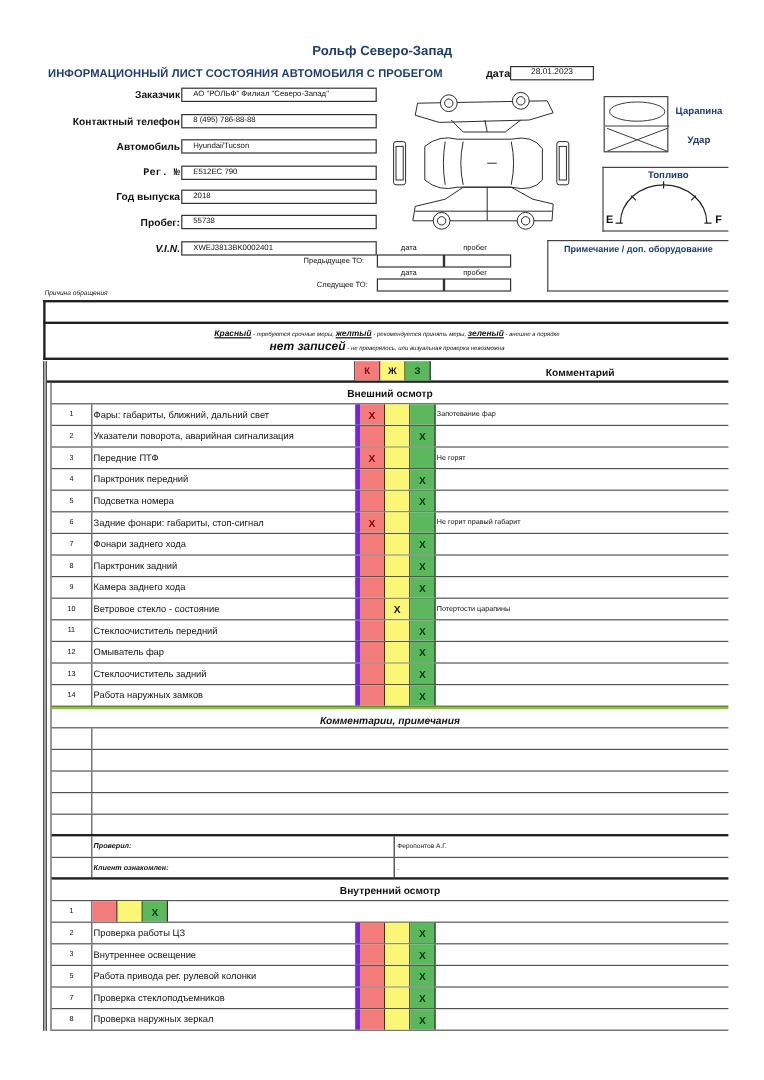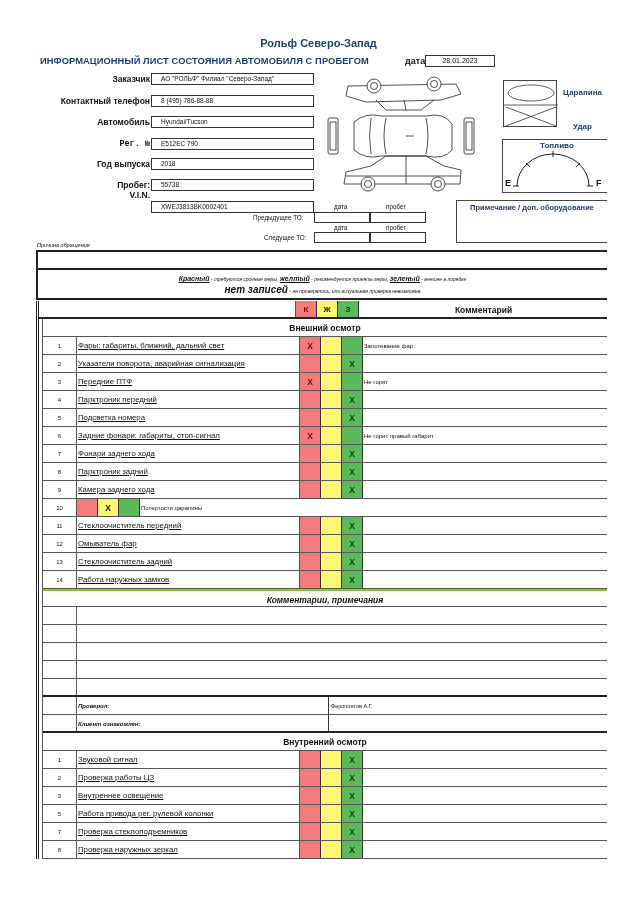--- a/index.html
+++ b/index.html
@@ -20,21 +20,21 @@
   .note-box { left: 456px; top: 200px; width: 151px; height: 43px; border-top: 1px solid #444; border-left: 1px solid #444; border-bottom: 1px solid #444; }
   .note-title { font-weight: bold; font-size: 7.5px; color: #1f3d6e; text-align: center; margin-top: 2px; }
   .blue-lbl { font-weight: bold; font-size: 8px; color: #1f3d6e; }
   .reason-box { left: 36px; top: 250px; width: 571px; height: 20px; border-top: 2px solid #222; border-left: 2px solid #222; border-bottom: 2px solid #222; }
   .legend-line { left: 36px; top: 270px; width: 571px; height: 30px; border-left: 2px solid #222; border-bottom: 2px solid #222; font-size: 5px; font-style: italic; text-align: center; }
   .legend-line .k { font-size: 7px; font-weight: bold; text-decoration: underline; }
   .legend-line .nz { font-size: 10px; font-weight: bold; }
   .tbl { left: 36px; top: 301px; width: 571px; border-left: 3px double #222; }
   .row { display: flex; height: 18px; border-bottom: 1px solid #555; align-items: center; position: relative; }
   .c-num { width: 34px; text-align: center; font-size: 6px; border-right: 1px solid #555; height: 100%; line-height: 18px; }
-  .c-name { width: 223px; font-size: 7.8px; padding-left: 1px; height: 100%; line-height: 18px; border-right: 1px solid #6d28d9; white-space: nowrap; overflow: hidden; text-decoration: underline; }
+  .c-name { width: 223px; font-size: 7.8px; padding-left: 1px; height: 100%; line-height: 18px; border-right: 4px solid #6d28d9; white-space: nowrap; overflow: hidden; }
   .c-k, .c-zh, .c-z { width: 21px; height: 100%; text-align: center; font-weight: bold; font-size: 8.5px; line-height: 18px; border-right: 1px solid #333; }
   .c-k { background: #f27c7c; color: #8b0000; }
   .c-zh { background: #fbf774; color: #111; }
   .c-z { background: #5bb85d; color: #0b3a12; }
   .c-com { flex: 1; font-size: 6px; padding-left: 1px; height: 100%; line-height: 18px; }
   .hdr-row { display: flex; height: 18px; border-bottom: 2px solid #222; border-top: 0; }
   .hdr-row .blank { width: 257px; border-right: 1px solid #555; }
   .hdr-row .c-k, .hdr-row .c-zh, .hdr-row .c-z { font-size: 8px; }
   .hdr-row .c-com { font-weight: bold; font-size: 8.5px; text-align: center; line-height: 18px; }
   .section { height: 18px; text-align: center; font-weight: bold; font-size: 8.5px; line-height: 18px; border-bottom: 1px solid #555; }
@@ -59,21 +59,21 @@
 <div class="abs field-label" style="top:96px;">Контактный телефон</div>
 <div class="abs field-box" style="top:95px;">8 (495) 786-88-88</div>
 <div class="abs field-label" style="top:117px;">Автомобиль</div>
 <div class="abs field-box" style="top:116px;">Hyundai/Tucson</div>
 <div class="abs field-label" style="top:139px;font-family:Liberation Mono, monospace;">Рег. №</div>
 <div class="abs field-box" style="top:138px;">E512EC 790</div>
 <div class="abs field-label" style="top:159px;">Год выпуска</div>
 <div class="abs field-box" style="top:158px;">2018</div>
 <div class="abs field-label" style="top:180px;">Пробег:</div>
 <div class="abs field-box" style="top:179px;">55738</div>
-<div class="abs field-label" style="top:190px;">V.I.N.</div>
+<div class="abs field-label" style="top:202px;font-style:italic;">V.I.N.</div>
 <div class="abs field-box" style="top:201px;">XWEJ3813BK0002401</div>
 
 <div class="abs small" style="left:334px;top:203px;">дата</div>
 <div class="abs small" style="left:386px;top:203px;">пробег</div>
 <div class="abs small" style="left:253px;top:214px;">Предыдущее ТО:</div>
 <div class="abs to-box" style="left:314px;top:212px;width:56px;"></div>
 <div class="abs to-box" style="left:370px;top:212px;width:56px;"></div>
 <div class="abs small" style="left:334px;top:224px;">дата</div>
 <div class="abs small" style="left:386px;top:224px;">пробег</div>
 <div class="abs small" style="left:264px;top:234px;">Следущее ТО:</div>
@@ -115,21 +115,21 @@
 
 <div class="abs legend-box">
   <svg width="54" height="47" viewBox="0 0 54 47" fill="none" stroke="#333" stroke-width="0.8">
     <ellipse cx="27" cy="12" rx="23" ry="8"></ellipse>
     <line x1="0" y1="24" x2="54" y2="24"></line>
     <line x1="2" y1="26" x2="52" y2="45"></line>
     <line x1="52" y1="26" x2="2" y2="45"></line>
   </svg>
 </div>
 <div class="abs blue-lbl" style="left:563px;top:88px;text-align:right;">Царапина</div>
-<div class="abs blue-lbl" style="left:573px;top:122px;">Удар</div>
+<div class="abs blue-lbl" style="left:573px;top:112px;">Удар</div>
 
 <div class="abs fuel-box">
   <div class="abs blue-lbl" style="left:37px;top:1px;">Топливо</div>
   <svg class="abs" style="left:0;top:8px;" width="105" height="46" viewBox="0 0 105 46" fill="none" stroke="#222" stroke-width="1">
     <path d="M14 38 A36 32 0 0 1 86 38"></path>
     <line x1="50" y1="3" x2="50" y2="9"></line>
     <line x1="23" y1="15" x2="27" y2="19"></line>
     <line x1="77" y1="15" x2="73" y2="19"></line>
     <line x1="10" y1="38" x2="16" y2="38"></line>
     <line x1="84" y1="38" x2="90" y2="38"></line>
@@ -238,20 +238,21 @@
         <div class="row">
           <div class="c-num">9</div>
           <div class="c-name">Камера заднего хода</div>
           <div class="c-k"></div>
           <div class="c-zh"></div>
           <div class="c-z">X</div>
           <div class="c-com"></div>
         </div>
         <div class="row">
           <div class="c-num">10</div>
+          <div class="c-name">Ветровое стекло - состояние</div>
           <div class="c-k"></div>
           <div class="c-zh">X</div>
           <div class="c-z"></div>
           <div class="c-com">Потертости царапины</div>
         </div>
         <div class="row">
           <div class="c-num">11</div>
           <div class="c-name">Стеклоочиститель передний</div>
           <div class="c-k"></div>
           <div class="c-zh"></div>
@@ -306,21 +307,20 @@
     </div>
     <div class="sig-row" style="border-bottom:2px solid #222;">
       <div class="c-num" style="border-right:1px solid #555;"></div>
       <div class="lbl" style="width:252px;">Клиент ознакомлен:</div>
       <div class="val">.</div>
     </div>
     <div class="section">Внутренний осмотр</div>
     <div id="int-rows">
         <div class="row">
           <div class="c-num">1</div>
-          <div class="c-name">Звуковой сигнал</div>
           <div class="c-k"></div>
           <div class="c-zh"></div>
           <div class="c-z">X</div>
           <div class="c-com"></div>
         </div>
         <div class="row">
           <div class="c-num">2</div>
           <div class="c-name">Проверка работы ЦЗ</div>
           <div class="c-k"></div>
           <div class="c-zh"></div>

